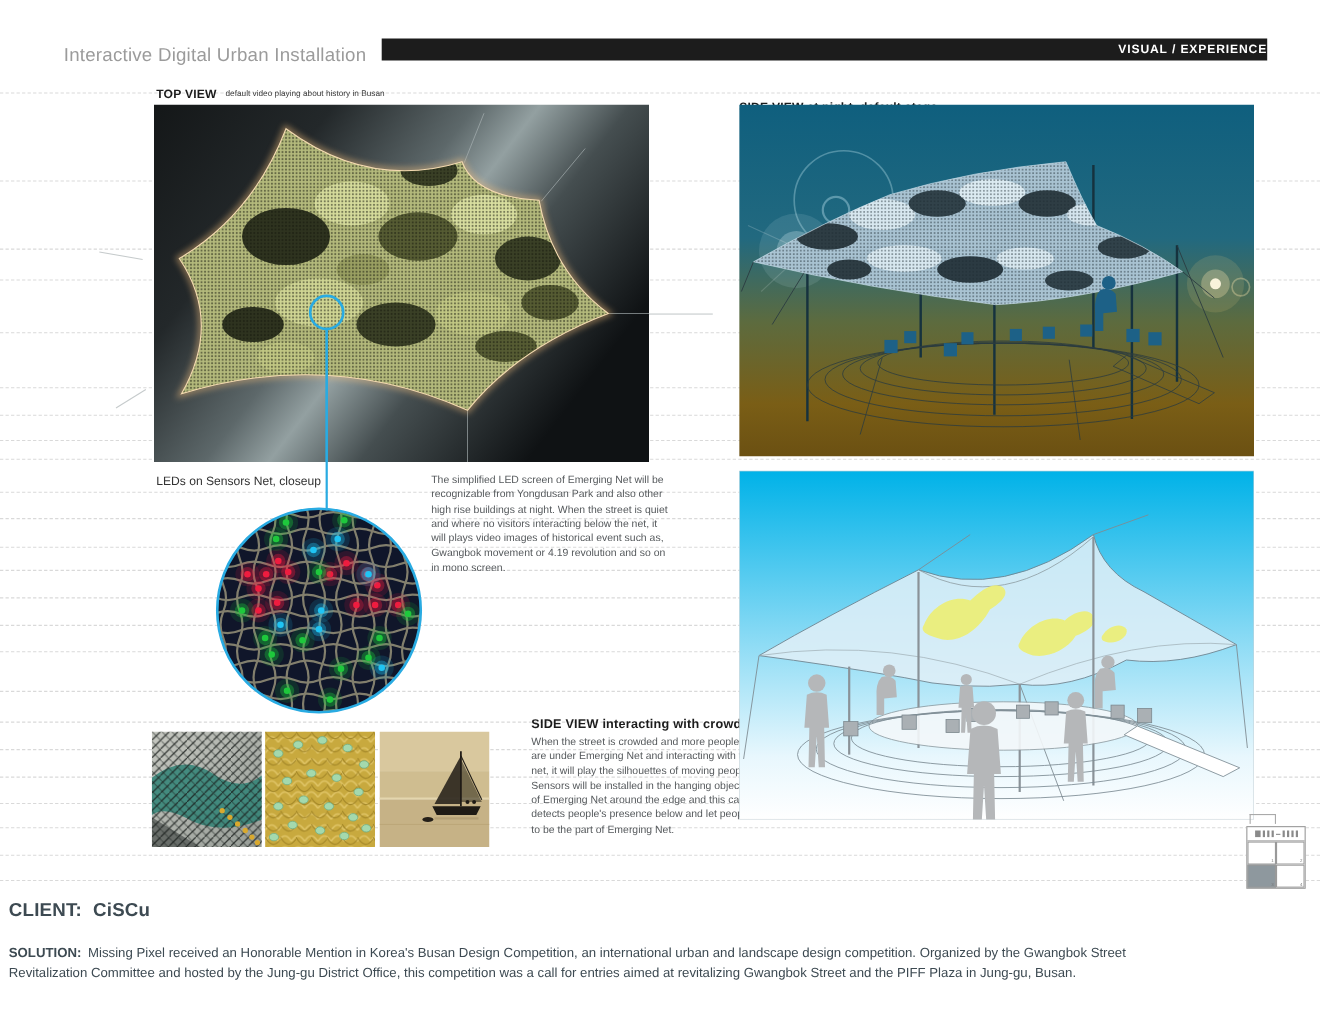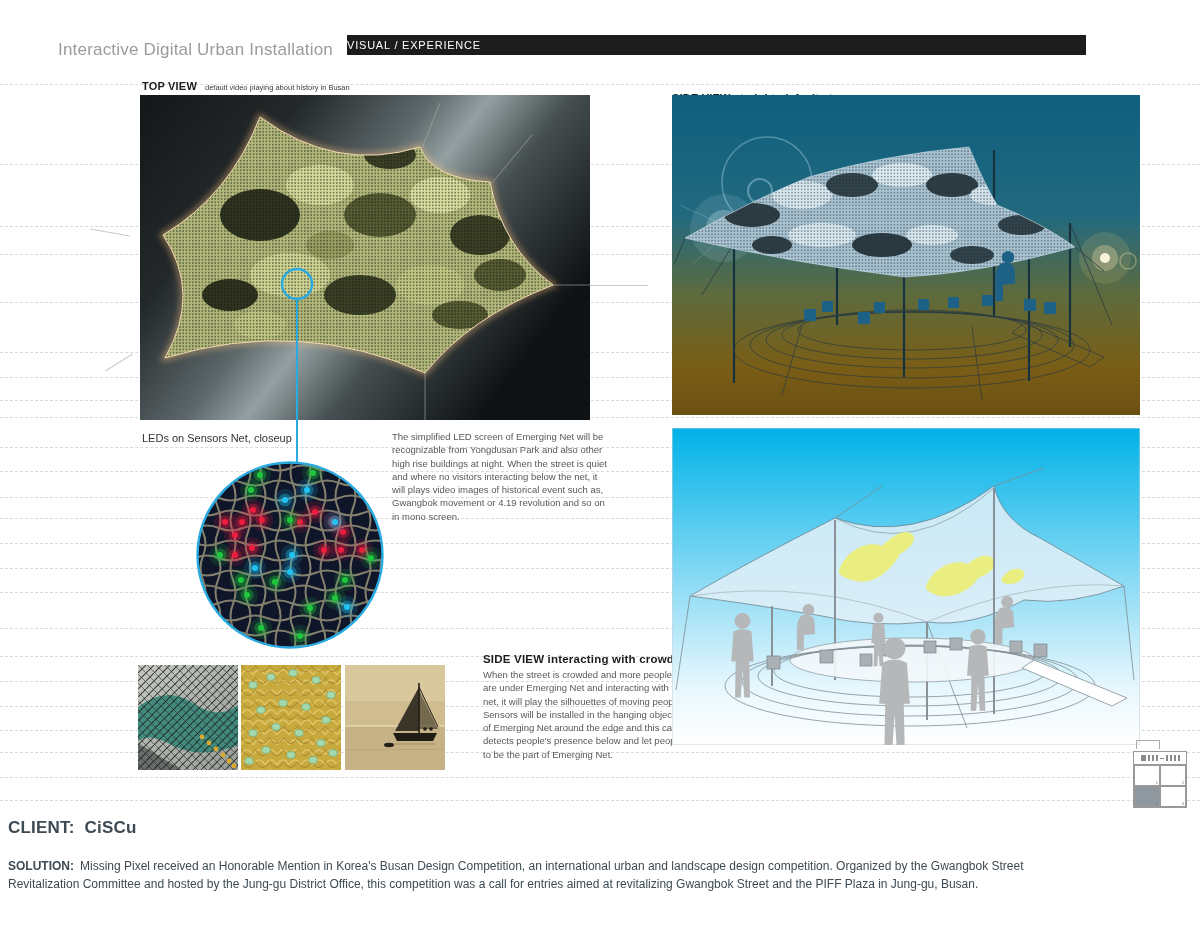--- a/index.html
+++ b/index.html
@@ -12,25 +12,25 @@
   #board{position:relative;width:1200px;height:928px;background:#fff;}
   
   #guides{position:absolute;inset:0;z-index:0;}
   .dash{position:absolute;left:0;width:1200px;height:0;border-top:1px dashed #d9d9d9;}
   .content{position:absolute;inset:0;z-index:1;}
   
   .title{position:absolute;left:55px;top:2px;font-size:36px;font-weight:600;
     letter-spacing:-1px;color:#191919;}
   .subtitle{position:absolute;left:58px;top:40px;font-size:17px;color:#9b9b9b;
     letter-spacing:.2px;}
-  .section-bar{position:absolute;left:347px;top:35px;width:739px;height:20px;
-    background:var(--bar);color:#fff;display:flex;align-items:center;justify-content:flex-start;
-    font-size:11px;font-weight:normal;letter-spacing:.8px;}
+  .section-bar{position:absolute;left:347px;top:35px;width:805px;height:20px;
+    background:var(--bar);color:#fff;display:flex;align-items:center;justify-content:flex-end;
+    font-size:11px;font-weight:bold;letter-spacing:.8px;}
   
-  .cap-row{position:absolute;display:flex;align-items:flex-end;gap:8px;}
+  .cap-row{position:absolute;display:flex;align-items:flex-start;gap:8px;}
   .cap-bold{font-size:11px;font-weight:bold;color:#1c1c1c;letter-spacing:.2px;}
   .cap-note{font-size:7.5px;font-weight:normal;color:#3a3a3a;}
   .cap-plain{font-size:11px;color:#333;}
   .para{font-size:9.5px;line-height:1.4;color:#55595c;}
   .figure{position:absolute;}
   .figure svg{display:block;}
   
   .connector{position:absolute;left:296px;top:299px;width:2px;height:165px;
     background:var(--accent);z-index:3;}
   .leader{position:absolute;height:0;border-top:1px solid #c6cbcc;}

